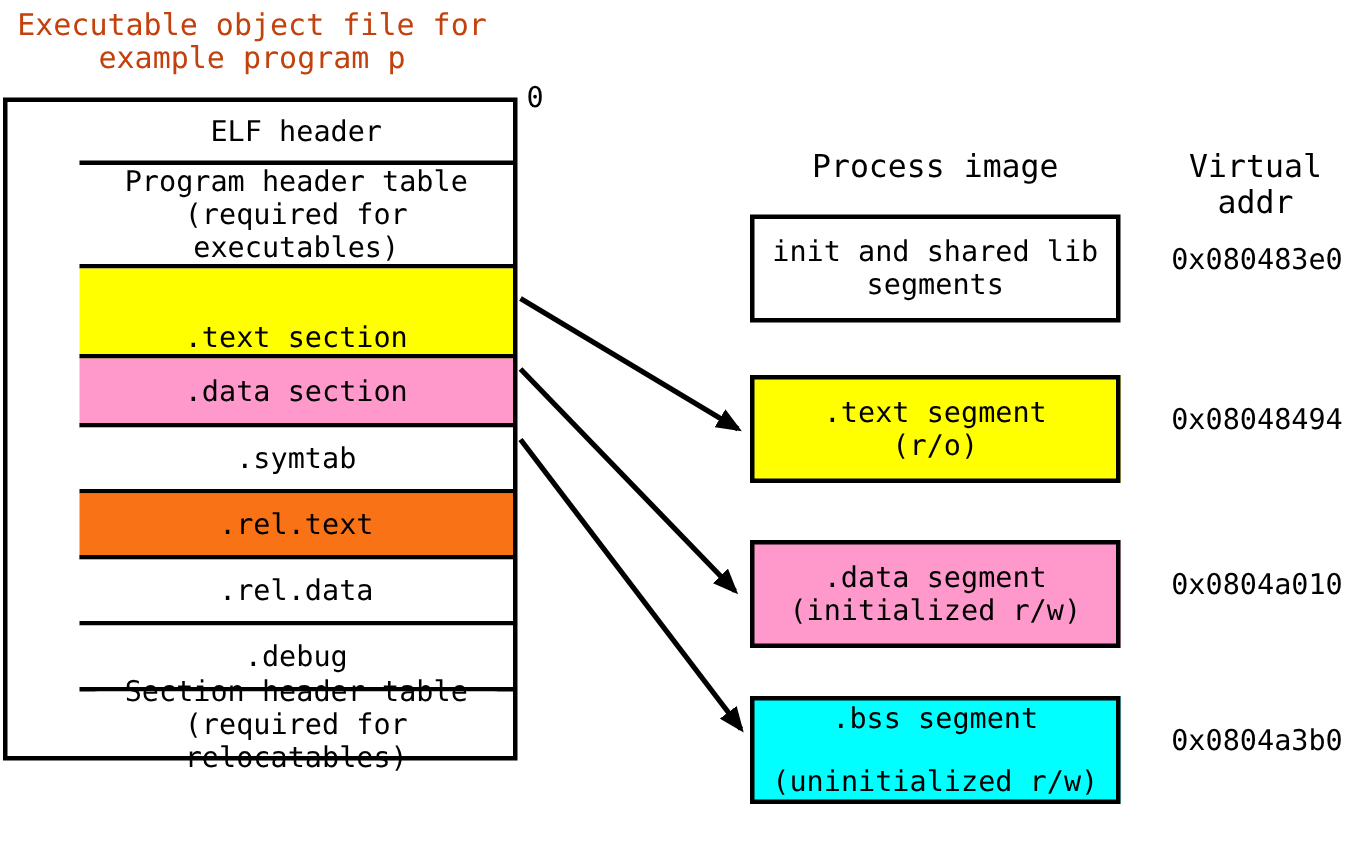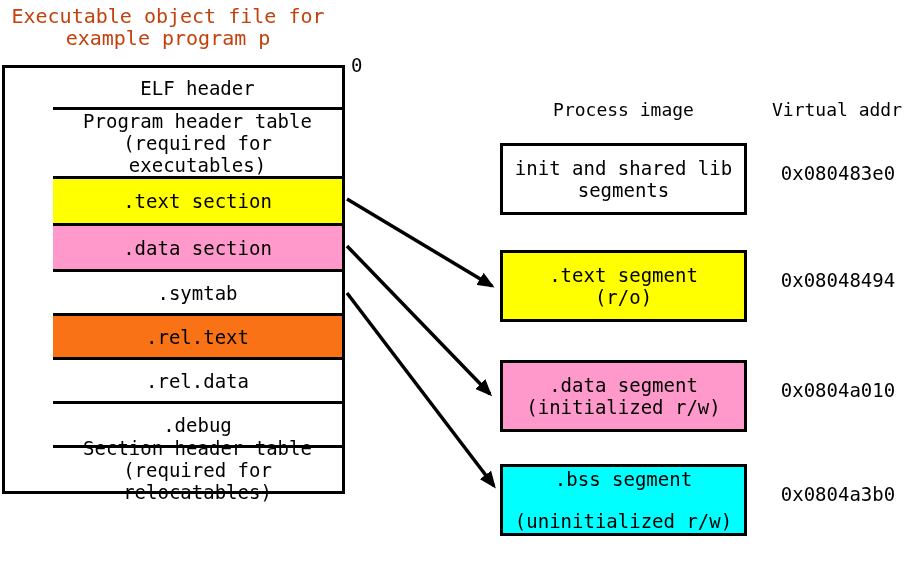--- a/index.html
+++ b/index.html
@@ -20,21 +20,21 @@
     border:3px solid #000;box-sizing:border-box;background:#fff;
   }
   .sect{
     box-sizing:border-box;border-bottom:3px solid #000;
     display:flex;flex-direction:column;justify-content:center;align-items:center;
     font-size:19px;line-height:22px;text-align:center;background:#fff;margin-left:48px;
   }
   .sect:last-child{border-bottom:none;}
   
   .col-head{
-    position:absolute;top:99px;font-size:18px;text-align:center;
+    position:absolute;top:99px;font-size:21px;text-align:center;
   }
   .seg{
     position:absolute;left:500px;width:247px;height:72px;
     border:3px solid #000;box-sizing:border-box;
     display:flex;flex-direction:column;justify-content:center;align-items:center;
     font-size:19px;line-height:22px;text-align:center;
   }
   .vaddr{
     position:absolute;left:770px;width:136px;height:22px;
     font-size:19px;line-height:22px;text-align:center;
@@ -54,21 +54,21 @@
   <div class="offset">0</div>
 
   <div class="objfile" id="objfile">
       <div class="sect" style="height: 42px; background: rgb(255, 255, 255);">
         <div>ELF header</div>
       </div>
       <div class="sect" style="height: 69px; background: rgb(255, 255, 255);">
         <div>Program header table</div>
         <div>(required for executables)</div>
       </div>
-      <div class="sect" style="height: 47px; background: rgb(255, 255, 0);">
+      <div class="sect" style="height: 60px; background: rgb(255, 255, 0); justify-content: flex-end;">
         <div>.text section</div>
       </div>
       <div class="sect" style="height: 46px; background: rgb(255, 153, 204);">
         <div>.data section</div>
       </div>
       <div class="sect" style="height: 44px; background: rgb(255, 255, 255);">
         <div>.symtab</div>
       </div>
       <div class="sect" style="height: 44px; background: #f97316;">
         <div>.rel.text</div>

